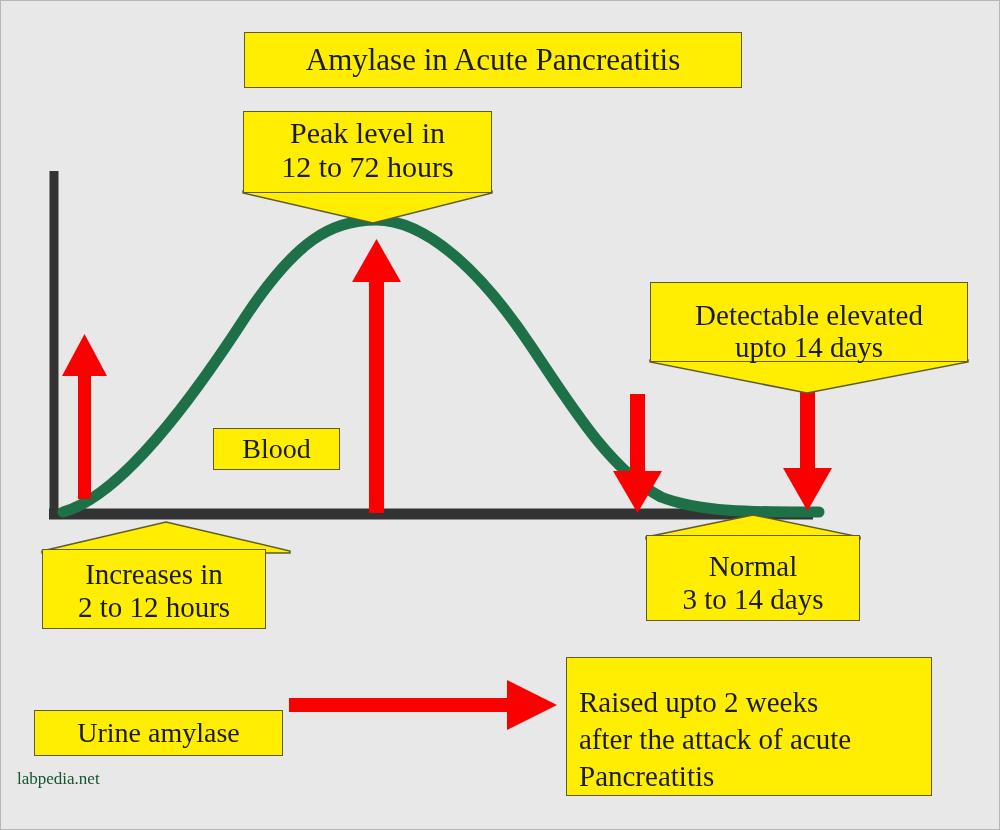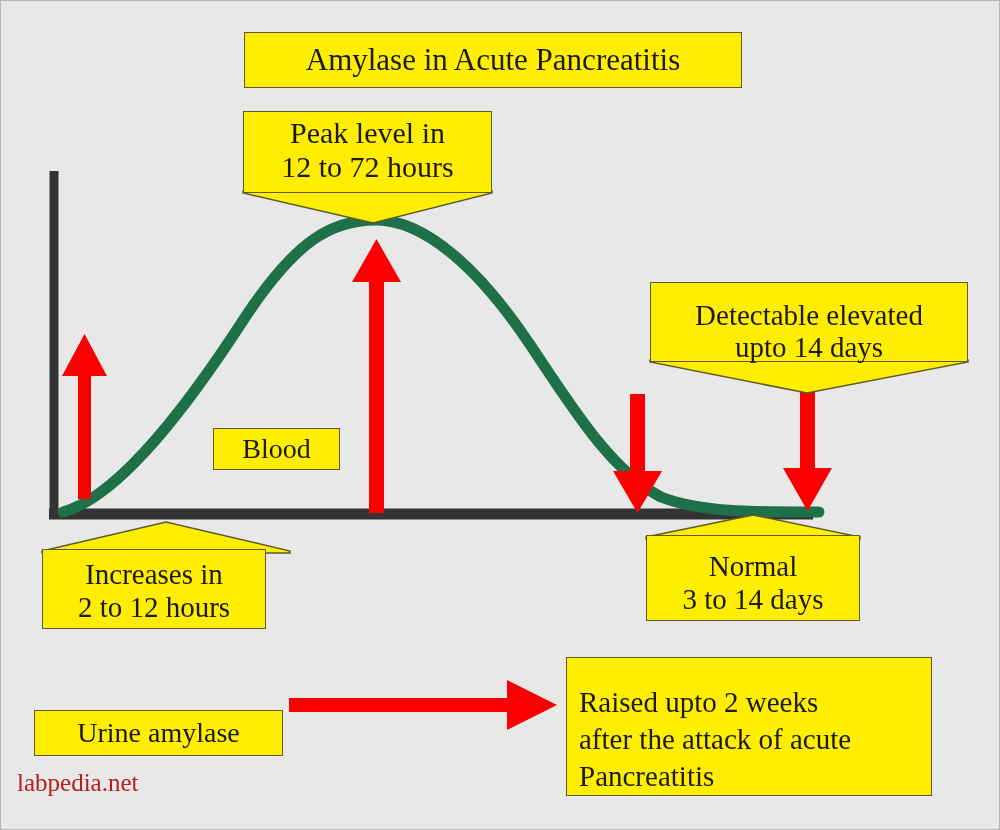--- a/index.html
+++ b/index.html
@@ -118,22 +118,22 @@
     text-align: left;
     justify-content: flex-start;
     padding: 6px 10px 0 12px;
     align-items: flex-end;
     line-height: 1.28;
   }
   #watermark {
     position: absolute;
     left: 16px;
     top: 768px;
-    font-size: 25px;
-    color: #b91c1c;
+    font-size: 17px;
+    color: #14532d;
     font-family: "Liberation Serif", "DejaVu Serif", serif;
   }
 </style>
 </head>
 <body>
 
 <div id="canvas">
 
   <svg id="figure-svg" viewBox="0 0 1000 830">
 

